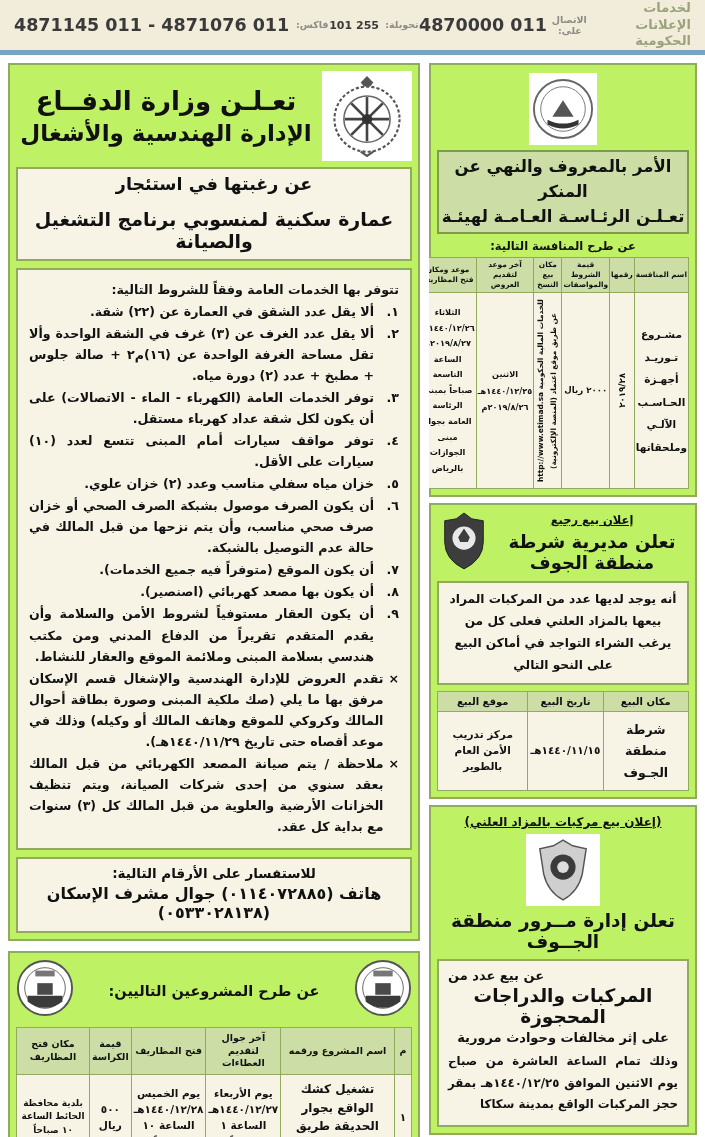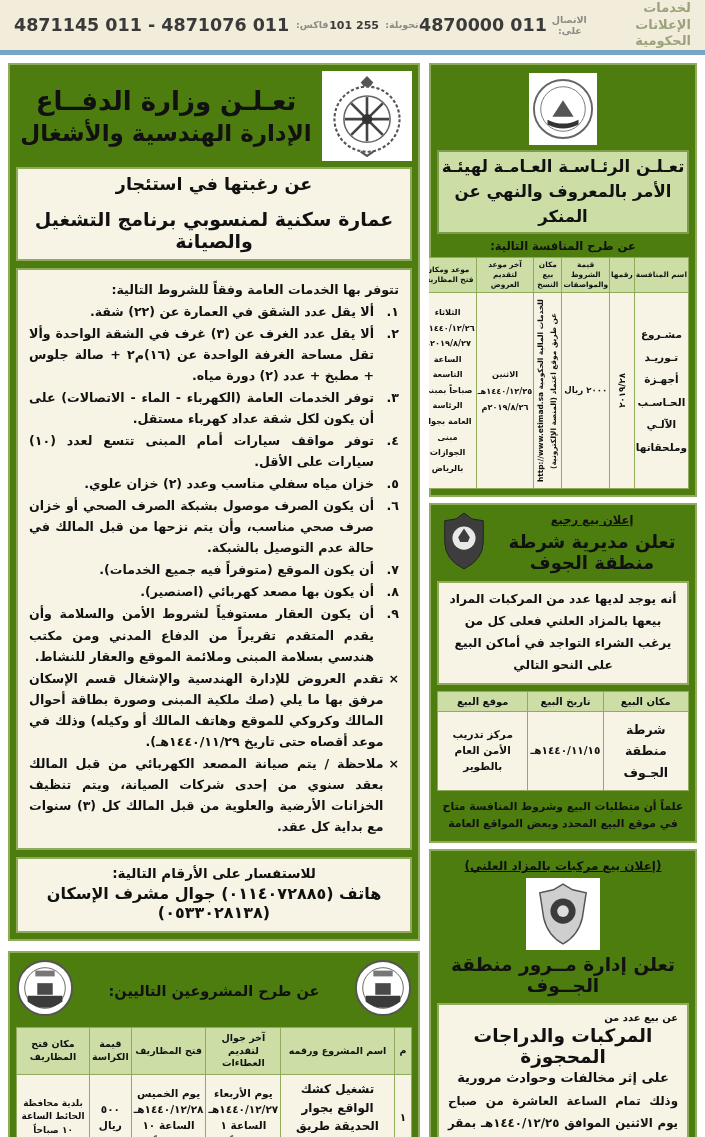--- a/index.html
+++ b/index.html
@@ -14,21 +14,21 @@
   .lbl { color:#8d8d86; font-size:9.5px; font-weight:bold; text-align:center; line-height:1.2; width:34px; }
   .num-lg { color:#3a3a3a; font-weight:900; font-size:17.5px; direction:rtl; white-space:nowrap; }
   .num-sm { color:#3a3a3a; font-weight:900; font-size:11px; direction:rtl; white-space:nowrap; }
   .bluebar { height:5px; background:#76a5c5; }
 
   
   .content { display:flex; gap:9px; padding:8px; direction:ltr; align-items:flex-start; }
   .col-l { width:412px; flex:none; }
   .col-r { width:268px; flex:none; overflow:hidden; }
 
-  .box { border:2px solid #8fab5b; background:#4d7c0f; padding:6px; direction:rtl; }
+  .box { border:2px solid #8fab5b; background:#bef264; padding:6px; direction:rtl; }
   .inner { border:2px solid #8fab5b; background:#f7f4e6; }
 
   
   .mod-head { display:flex; align-items:center; gap:6px; }
   .mod-logo { width:90px; height:90px; background:#fff; flex:none; display:flex; align-items:center; justify-content:center; }
   .mod-title { flex:1; text-align:center; font-weight:900; }
   .mod-title .t1 { font-size:26px; }
   .mod-title .t2 { font-size:23px; margin-top:4px; }
   .mod-sub { margin-top:6px; text-align:center; font-weight:900; padding:5px 4px 7px; }
   .mod-sub .s1 { font-size:17.5px; }
@@ -86,21 +86,21 @@
   .pol-tbl td { font-size:10.5px; padding:7px 2px; line-height:1.5; }
   .pol-tbl .big { font-size:12.5px; line-height:1.7; }
   .pol-foot { margin-top:5px; text-align:center; font-weight:900; font-size:10.8px; line-height:1.6; padding:2px 2px 3px; }
 
   
   .trf { margin-top:6px; }
   .trf-tag { text-align:center; font-weight:900; font-size:12px; text-decoration:underline; margin-top:2px; }
   .trf-logo { width:74px; height:72px; background:#fff; margin:5px auto 4px; display:flex; align-items:center; justify-content:center; }
   .trf-title { text-align:center; font-weight:900; font-size:18.5px; margin:2px 0 7px; }
   .trf-body { padding:7px 9px 9px; font-weight:900; }
-  .trf-l1 { text-align:right; font-size:10px; }
+  .trf-l1 { text-align:left; font-size:13px; }
   .trf-l2 { text-align:center; font-size:18.5px; margin-top:2px; }
   .trf-l3 { text-align:center; font-size:13px; margin:3px 0 6px; }
   .trf-par { font-size:11.8px; text-align:justify; line-height:1.85; }
 </style>
 </head>
 <body>
 
 <div class="tophdr">
   <div class="brand">
     <div>لخدمات</div>
@@ -266,22 +266,22 @@
     <div class="box">
       <div class="haia-logo">
         <svg width="62" height="62" viewBox="0 0 64 64">
           <circle cx="32" cy="32" r="30" fill="#fff" stroke="#666" stroke-width="2"></circle>
           <circle cx="32" cy="32" r="23" fill="none" stroke="#777" stroke-width="1"></circle>
           <path d="M21 40 l11 -17 11 17 z" fill="#555"></path>
           <path d="M16 43 q16 8 32 0 v5 q-16 8 -32 0 z" fill="#333"></path>
         </svg>
       </div>
       <div class="haia-title">
+        <div>الأمر بالمعروف والنهي عن المنكر</div>
         <div>تعـلـن الرئـاسـة العـامـة لهيئـة</div>
-        <div>الأمر بالمعروف والنهي عن المنكر</div>
       </div>
       <div class="haia-sub">عن طرح المنافسة التالية:</div>
       <table class="gtable haia-tbl">
         <colgroup>
             <col style="width:21%">
             <col style="width:7%">
             <col style="width:12%">
             <col style="width:13%">
             <col style="width:21%">
             <col style="width:26%">
@@ -338,21 +338,20 @@
           <th>تاريخ البيع</th>
           <th>موقع البيع</th>
         </tr>
         <tr>
           <td class="big">شرطة منطقة الجـوف</td>
           <td>١٤٤٠/١١/١٥هـ</td>
           <td>مركز تدريب الأمن العام بالطوير</td>
         </tr>
       </tbody>
         </table>
-      <div class="pol-foot">علماً أن متطلبات البيع وشروط المنافسة متاح في موقع البيع المحدد وبعض المواقع العامة</div>
     </div>
 
     <div class="box trf">
       <div class="trf-tag">(إعلان بيع مركبات بالمزاد العلني)</div>
       <div class="trf-logo">
         <svg width="58" height="64" viewBox="0 0 60 66">
           <path d="M30 2 l10 6 14 3 -4 26 q-4 18 -20 27 q-16 -9 -20 -27 L6 11 l14 -3 z" fill="#cfcfcf" stroke="#555" stroke-width="1.5"></path>
           <circle cx="30" cy="30" r="13" fill="#3b3b3b"></circle>
           <circle cx="30" cy="30" r="6" fill="#ddd"></circle>
         </svg>

